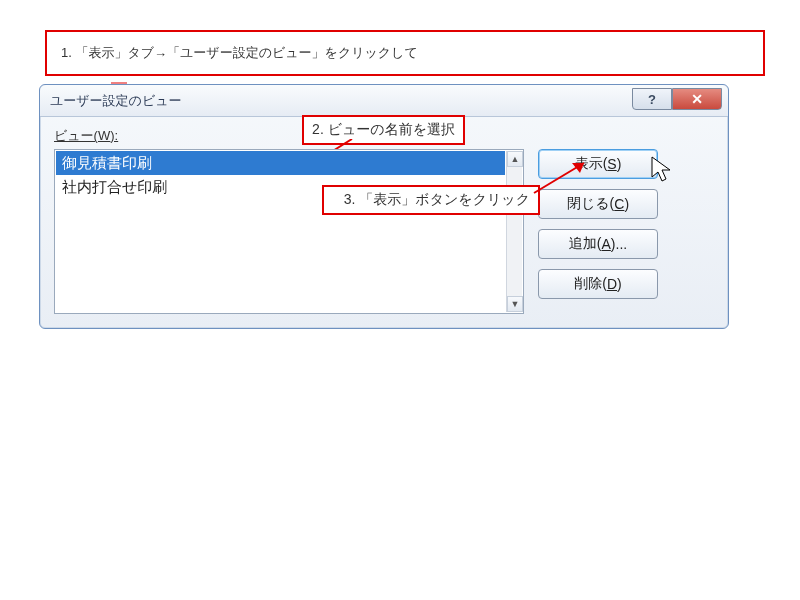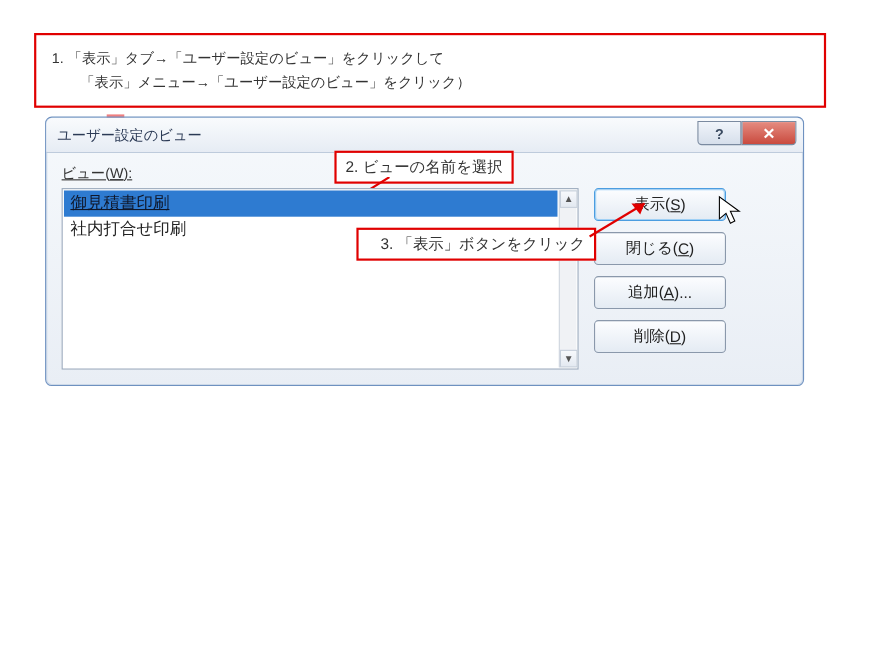--- a/index.html
+++ b/index.html
@@ -7,21 +7,21 @@
     margin: 0;
     font-family: "Meiryo", "MS PGothic", sans-serif;
     font-size: 13px;
     background: #fff;
     width: 800px;
     height: 600px;
     position: relative;
   }
   .canvas {
     position: absolute;
-    left: 21px;
+    left: 35px;
     top: 30px;
     width: 740px;
     height: 540px;
     background: #fff;
   }
 
   
   .red-callout {
     border: 2px solid #e00000;
     padding: 10px 14px;
@@ -52,21 +52,21 @@
     width: 0; height: 0;
     border-left: 14px solid transparent;
     border-right: 14px solid transparent;
     border-top: 18px solid #f06868;
   }
 
   
   .dialog {
     position: relative;
     width: 690px;
-    margin-left: 20px;
+    margin-left: 4px;
     border: 1px solid #6e91c0;
     border-radius: 6px;
     background: linear-gradient(#f6f9fc, #e9eef5);
     box-shadow: 0 0 0 1px #cdd9e8 inset;
   }
   .titlebar {
     position: relative;
     height: 32px;
     border-bottom: 1px solid #b8c6d9;
     border-radius: 6px 6px 0 0;
@@ -136,22 +136,21 @@
   }
   .list-item {
     padding: 2px 6px;
     font-size: 15px;
     line-height: 20px;
     color: #222;
     white-space: nowrap;
   }
   .list-item.selected {
     background: #2e7bd1;
-    color: #0f172a;
-    text-decoration: underline;
+    color: #ffffff;
   }
   .scrollbar {
     position: absolute;
     right: 1px;
     top: 1px;
     width: 16px;
     bottom: 1px;
     background: #f0f2f5;
     border-left: 1px solid #d0d6df;
   }
@@ -221,21 +220,20 @@
     pointer-events: none;
   }
 </style>
 </head>
 <body>
 
 <div class="canvas">
 
   <div class="red-callout">
     <div>1. 「表示」タブ→「ユーザー設定のビュー」をクリックして</div>
-    <div>　　「表示」メニュー→「ユーザー設定のビュー」をクリック）</div>
   </div>
 
   <div class="down-arrow"></div>
 
   <div class="dialog">
     <div class="titlebar">
       <span>ユーザー設定のビュー</span>
       <div class="tb-btns">
         <div class="tb-btn help">
           <span>?</span>

